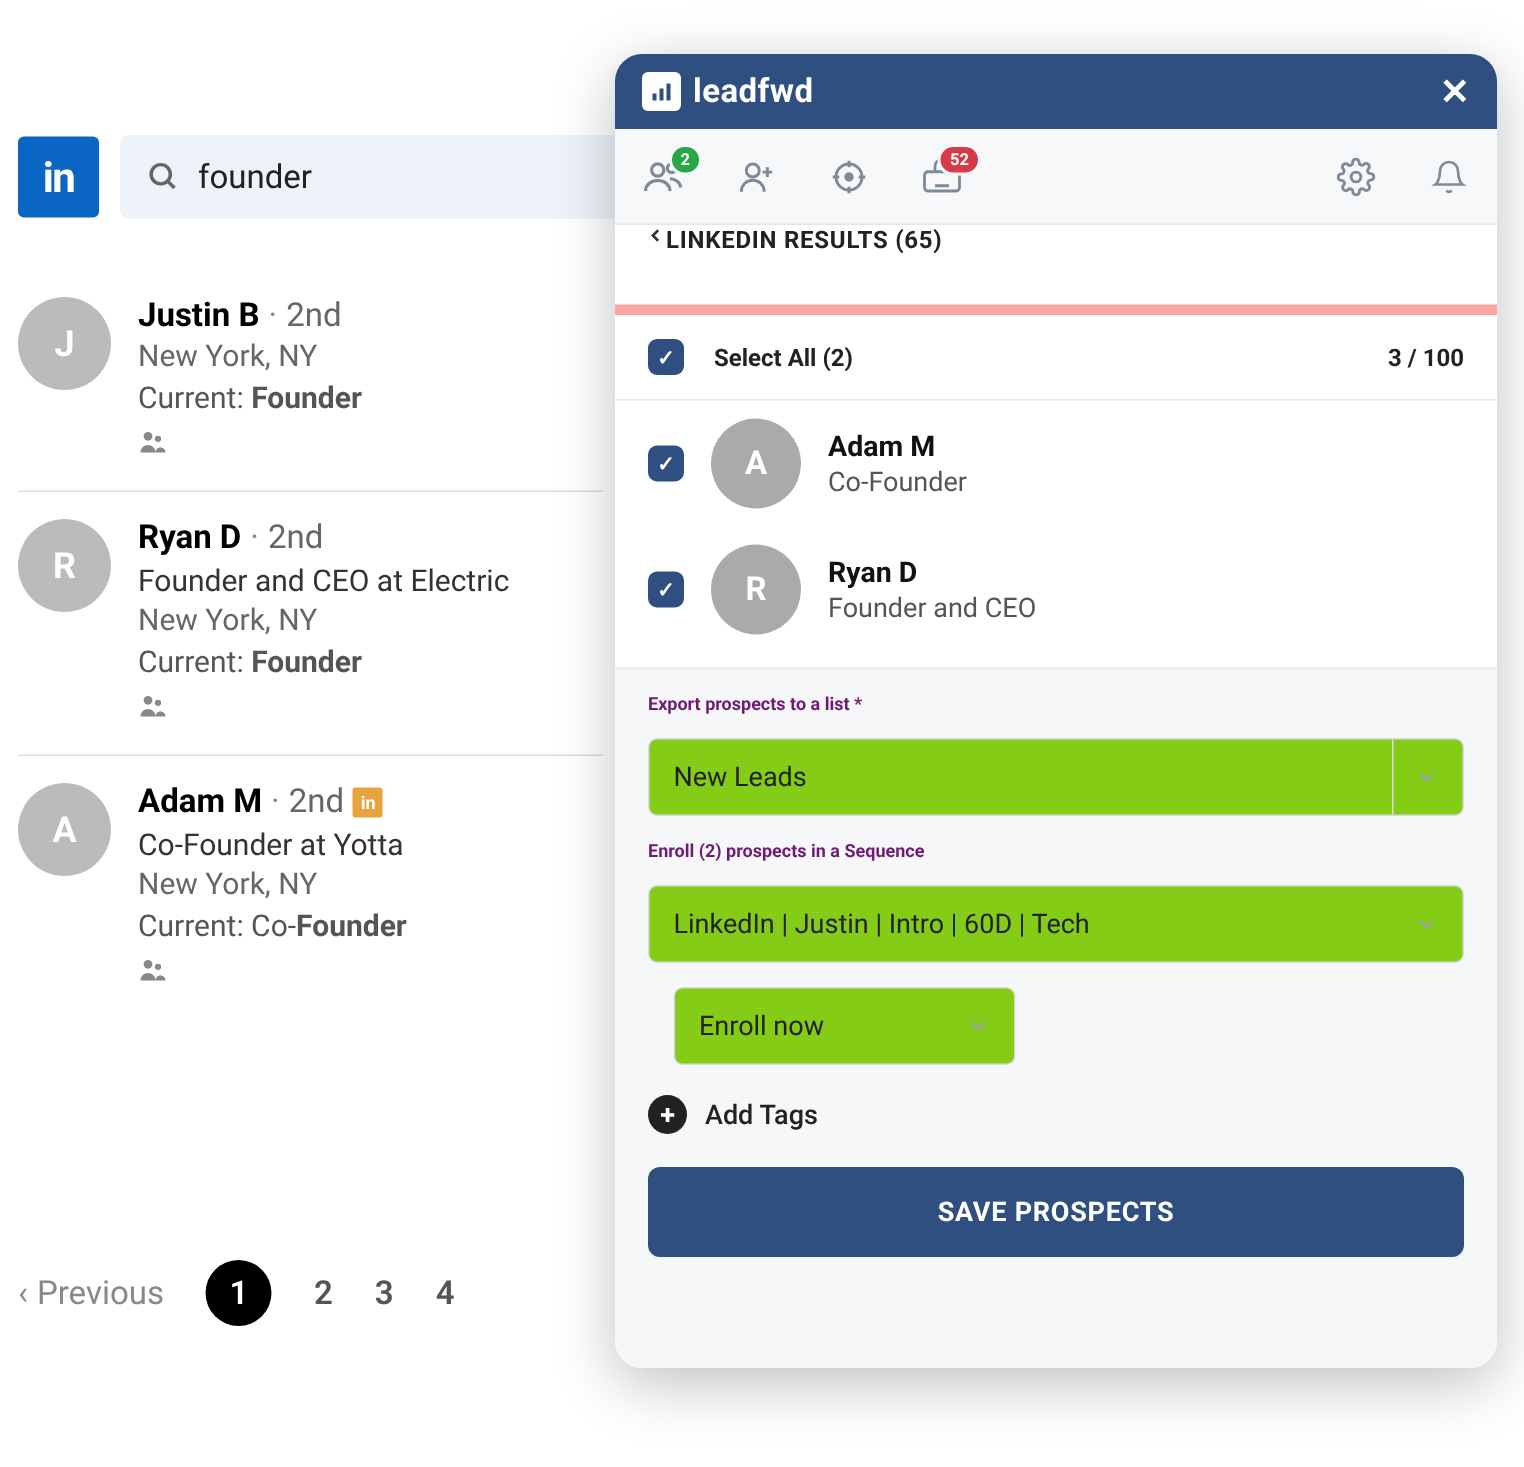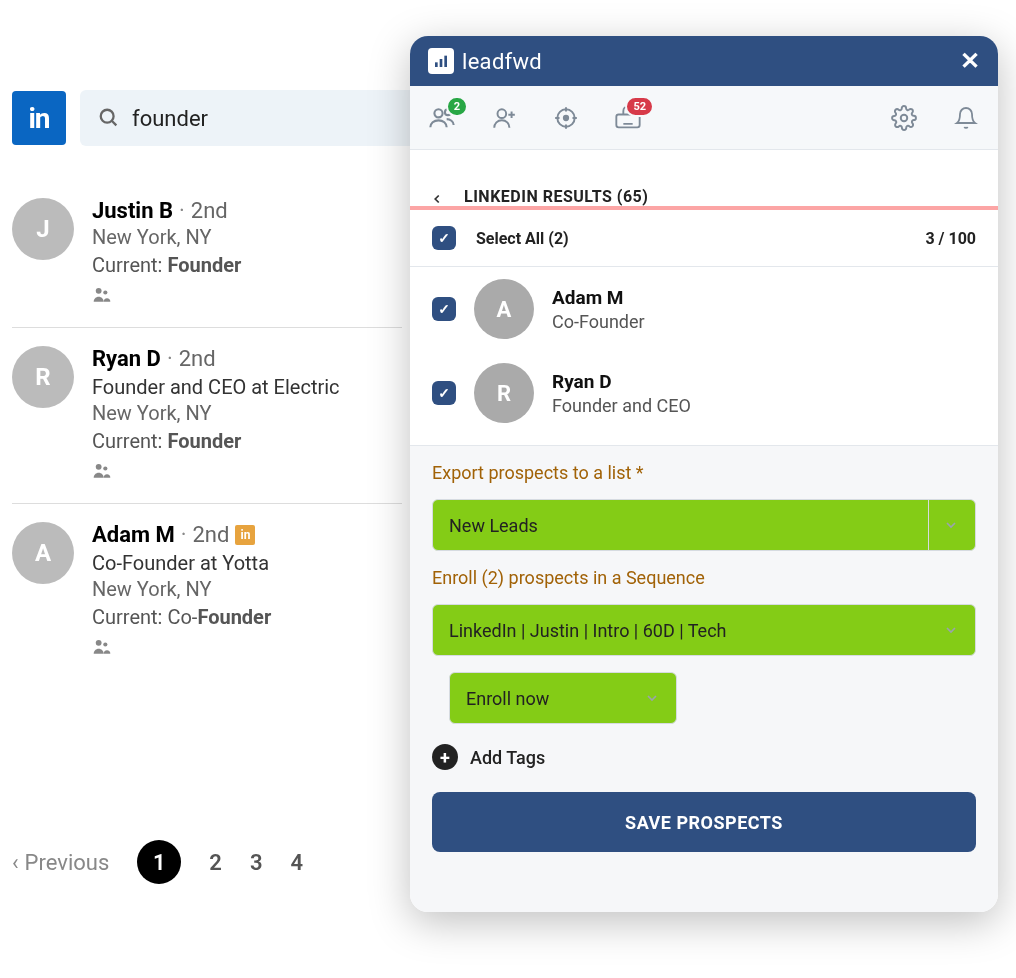--- a/index.html
+++ b/index.html
@@ -124,21 +124,21 @@
 
 .panel-header {
   background:#2F4F81;
   color:#fff;
   height:50px;
   display:flex;
   align-items:center;
   padding:0 18px;
   justify-content:space-between;
 }
-.brand { display:flex;align-items:flex-end;gap:8px;font-size:22px;font-weight:400;letter-spacing:0.3px; }
+.brand { display:flex;align-items:flex-end;gap:8px;font-size:22px;font-weight:700;letter-spacing:0.3px; }
 .brand-icon {
   width:26px;height:26px;background:#fff;color:#2F4F81;font-weight:700;
   display:flex;align-items:center;justify-content:center;border-radius:4px;font-size:14px;
 }
 .close-x { color:#fff; font-size:24px; cursor:pointer; font-weight:700; }
 
 .toolbar {
   height:64px;padding:0 18px;display:flex;align-items:center;justify-content:space-between;
   background:#f6f8fa;border-bottom:1px solid #e3e7ec;
 }
@@ -146,22 +146,22 @@
 .tb-icon { color:#7e8a97; position:relative; width:28px;height:28px; display:flex;align-items:center;justify-content:center;}
 .tb-badge {
   position:absolute; top:-8px; right:-12px;
   color:#fff;font-size:11px;font-weight:700;
   border-radius:999px;padding:2px 6px;border:2px solid #f6f8fa;min-width:18px;text-align:center;
 }
 .tb-badge.green { background:#28a745; }
 .tb-badge.red { background:#d73a49; }
 
 .crumb {
-  height:60px;display:flex;align-items:flex-end;gap:20px;padding:0 20px;
-  border-bottom:4px solid #fca5a5;font-weight:700;letter-spacing:0.5px;color:#222;
+  height:60px;display:flex;align-items:flex-start;padding:0 20px;
+  border-bottom:7px solid #fca5a5;font-weight:700;letter-spacing:0.5px;color:#222;
 }
 .crumb .back { font-size:20px;color:#333;cursor:pointer; }
 
 .selectall {
   display:flex;align-items:center;justify-content:space-between;
   padding:16px 22px;border-bottom:1px solid #e3e7ec;font-weight:700;color:#222;
 }
 .selectall-left { display:flex;align-items:center;gap:20px; }
 .cb {
   width:24px;height:24px;border-radius:6px;background:#2F4F81;
@@ -175,21 +175,21 @@
 }
 .pavatar {
   width:60px;height:60px;border-radius:50%;background:#aaa;flex-shrink:0;
   display:flex;align-items:center;justify-content:center;color:#fff;font-weight:700;font-size:22px;
 }
 .pinfo { flex:1; }
 .pname { font-weight:700;font-size:19px;color:#111; }
 .ptitle { color:#555;font-size:18px;margin-top:2px; }
 
 .formarea { padding:16px 22px; display:flex;flex-direction:column;gap:16px; background:#f6f7f9; flex:1;}
-.flabel { font-size:18px;color:#a16207;font-weight:400; }
+.flabel { font-size:12px;color:#701a75;font-weight:700; }
 .select {
   background:#84cc16;border:1px solid #d6dbe1;border-radius:6px;
   height:52px;display:flex;align-items:center;justify-content:space-between;
   padding:0 16px;font-size:18px;color:#222;
 }
 .select.small { width:228px;margin-left:17px; }
 .chev { color:#9aa3ad; }
 .divider-r { border-left:1px solid #d6dbe1;height:100%;padding-left:14px;display:flex;align-items:center; }
 
 .addtags { display:flex;align-items:center;gap:12px;font-size:18px;color:#222;font-weight:500;margin-top:4px; }

